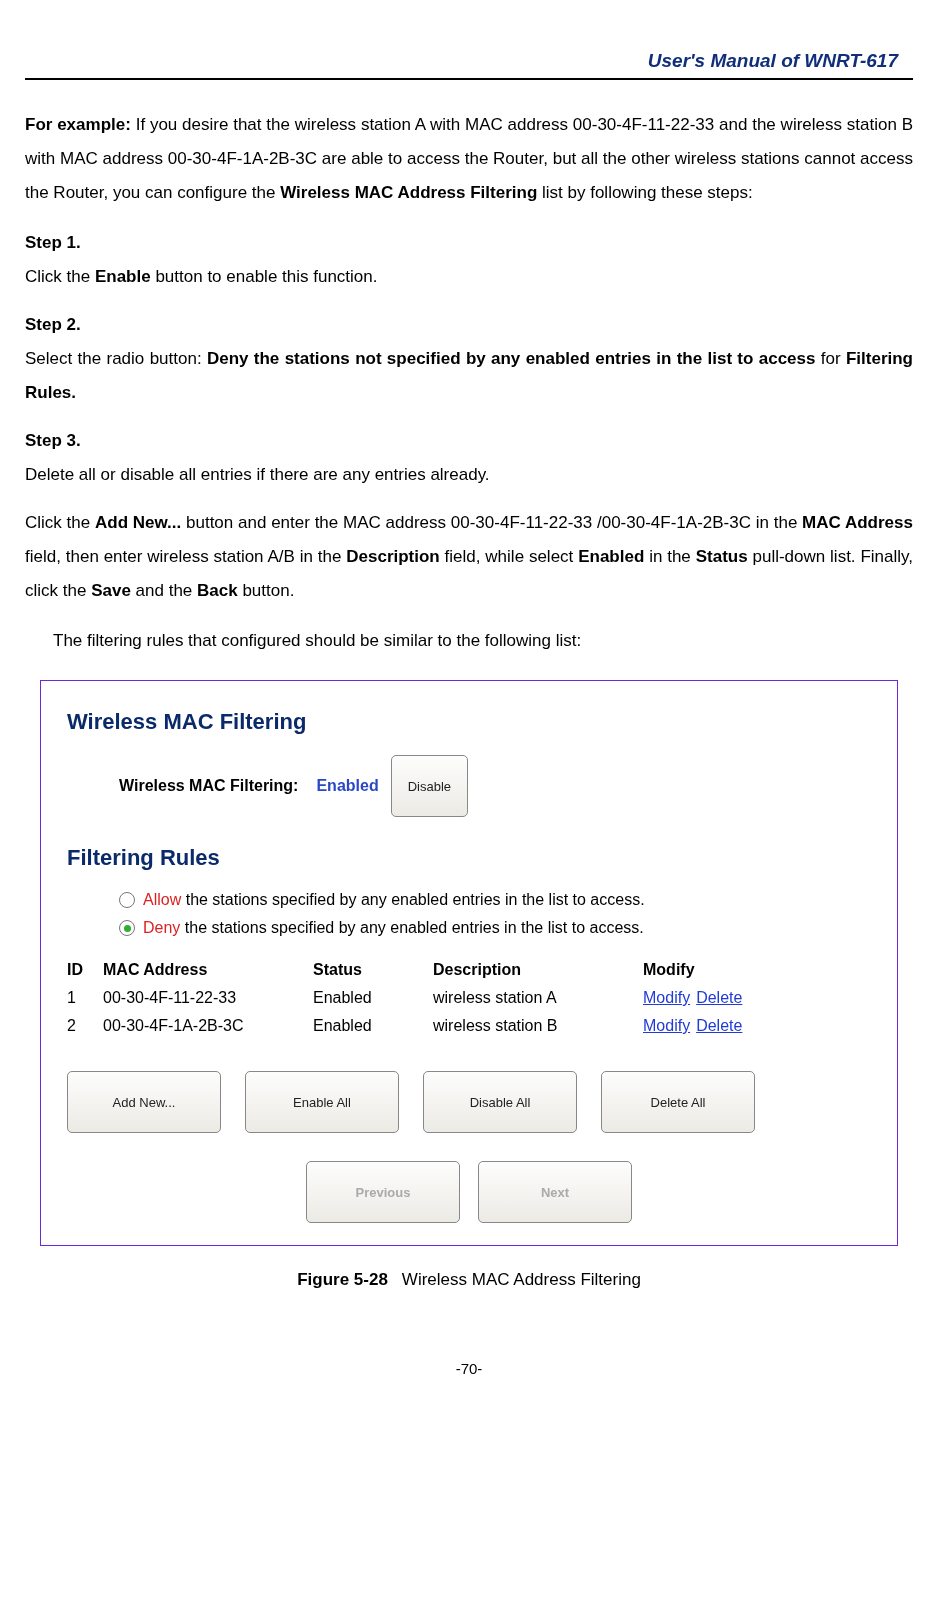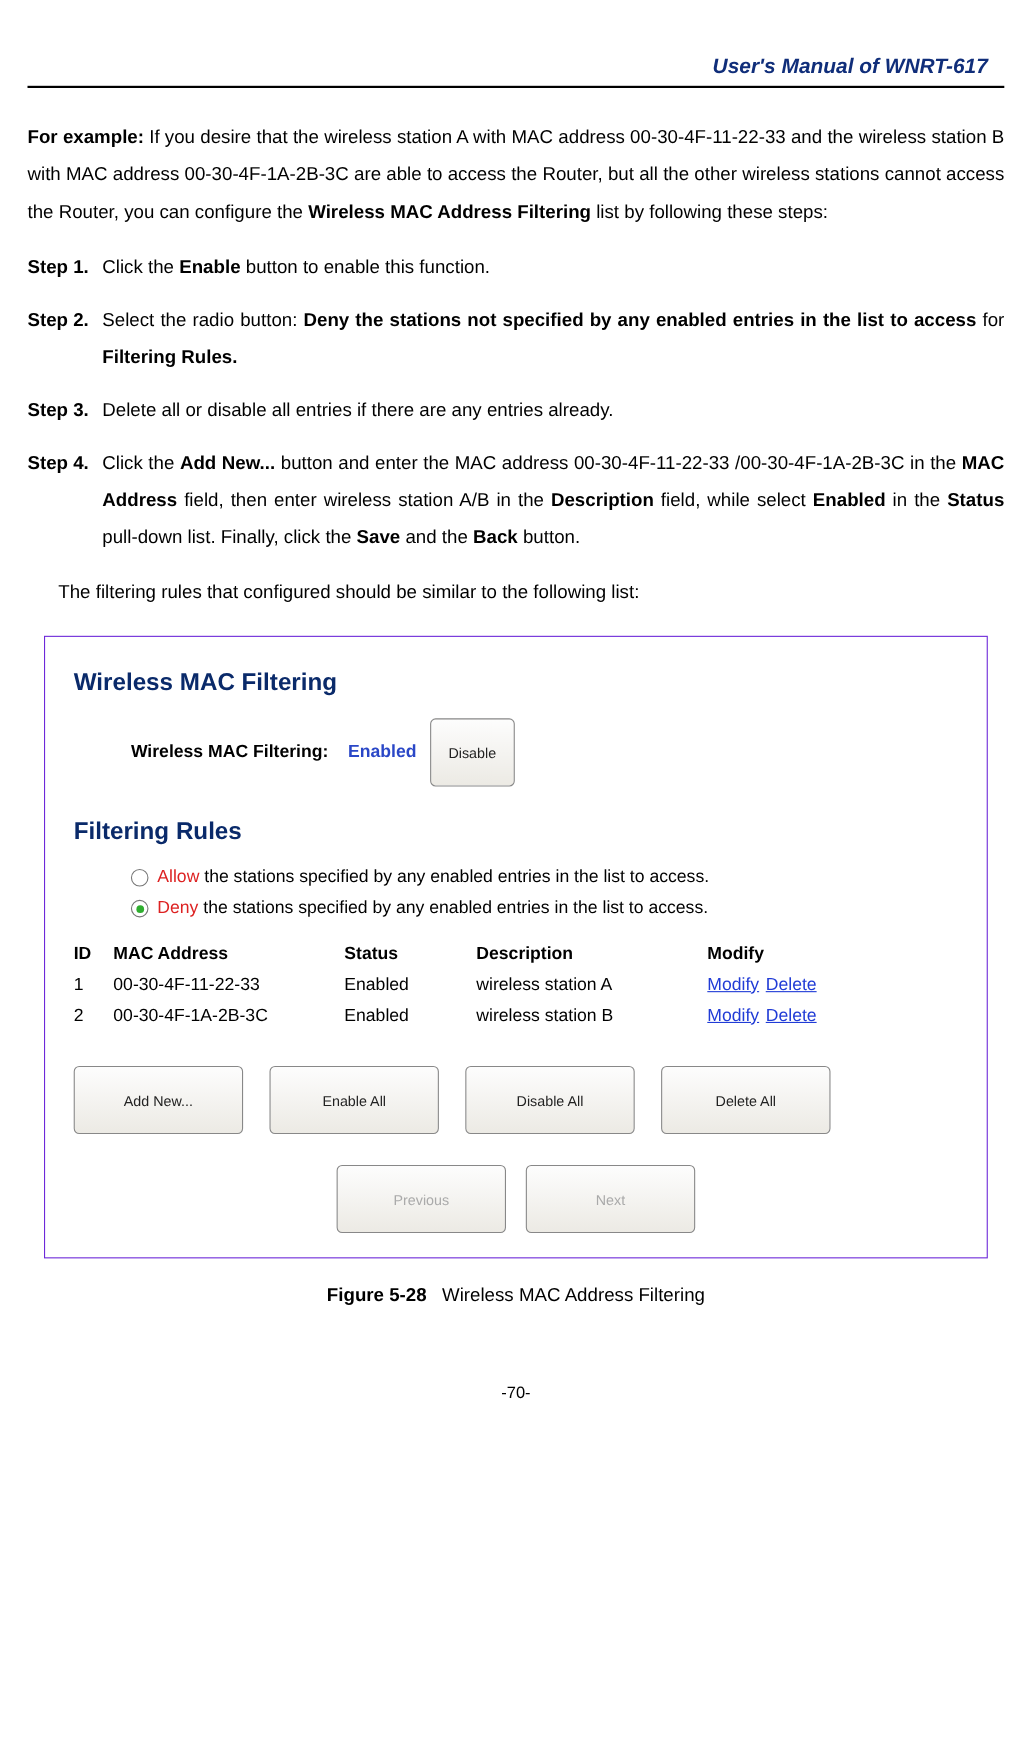--- a/index.html
+++ b/index.html
@@ -25,20 +25,21 @@
   .body-text {
     line-height: 2.0;
     text-align: justify;
     margin-bottom: 16px;
   }
   .step {
     line-height: 2.0;
     text-align: justify;
     margin-bottom: 14px;
     display: flex;
+    flex-direction: column;
   }
   .step-label {
     font-weight: bold;
     min-width: 68px;
     flex-shrink: 0;
   }
   .step-content {
     flex: 1;
   }
   .step-content b { font-weight: bold; }
@@ -78,20 +79,21 @@
     font-size: 13px;
     border: 1px solid #888;
     border-radius: 5px;
     background: linear-gradient(#fdfdfd,#eceae4);
     color: #222;
     cursor: pointer;
   }
   .btn.disabled {
     color: #aaa;
     cursor: default;
+    font-weight: bold;
   }
   .radio-row {
     display: flex;
     align-items: center;
     margin-left: 52px;
     margin-bottom: 10px;
     font-size: 16px;
     gap: 8px;
   }
   .radio {
@@ -171,21 +173,20 @@
     <span>Select the radio button: </span><b>Deny the stations not specified by any enabled entries in the list to access</b><span> for </span><b>Filtering Rules.</b>
   </div>
 </div>
 
 <div class="step">
   <div class="step-label">Step 3.</div>
   <div class="step-content">Delete all or disable all entries if there are any entries already.</div>
 </div>
 
 <div class="step">
-  <div class="step-label">Step 4.</div>
   <div class="step-content justify">
     <span>Click the </span><b>Add New...</b><span> button and enter the MAC address 00-30-4F-11-22-33 /00-30-4F-1A-2B-3C in the </span><b>MAC Address</b><span> field, then enter wireless station A/B in the </span><b>Description</b><span> field, while select </span><b>Enabled</b><span> in the </span><b>Status</b><span> pull-down list. Finally, click the </span><b>Save</b><span> and the </span><b>Back</b><span> button.</span>
   </div>
 </div>
 
 <div class="after-steps">The filtering rules that configured should be similar to the following list:</div>
 
 <div class="figure-box">
   <div class="panel-title">Wireless MAC Filtering</div>
 

